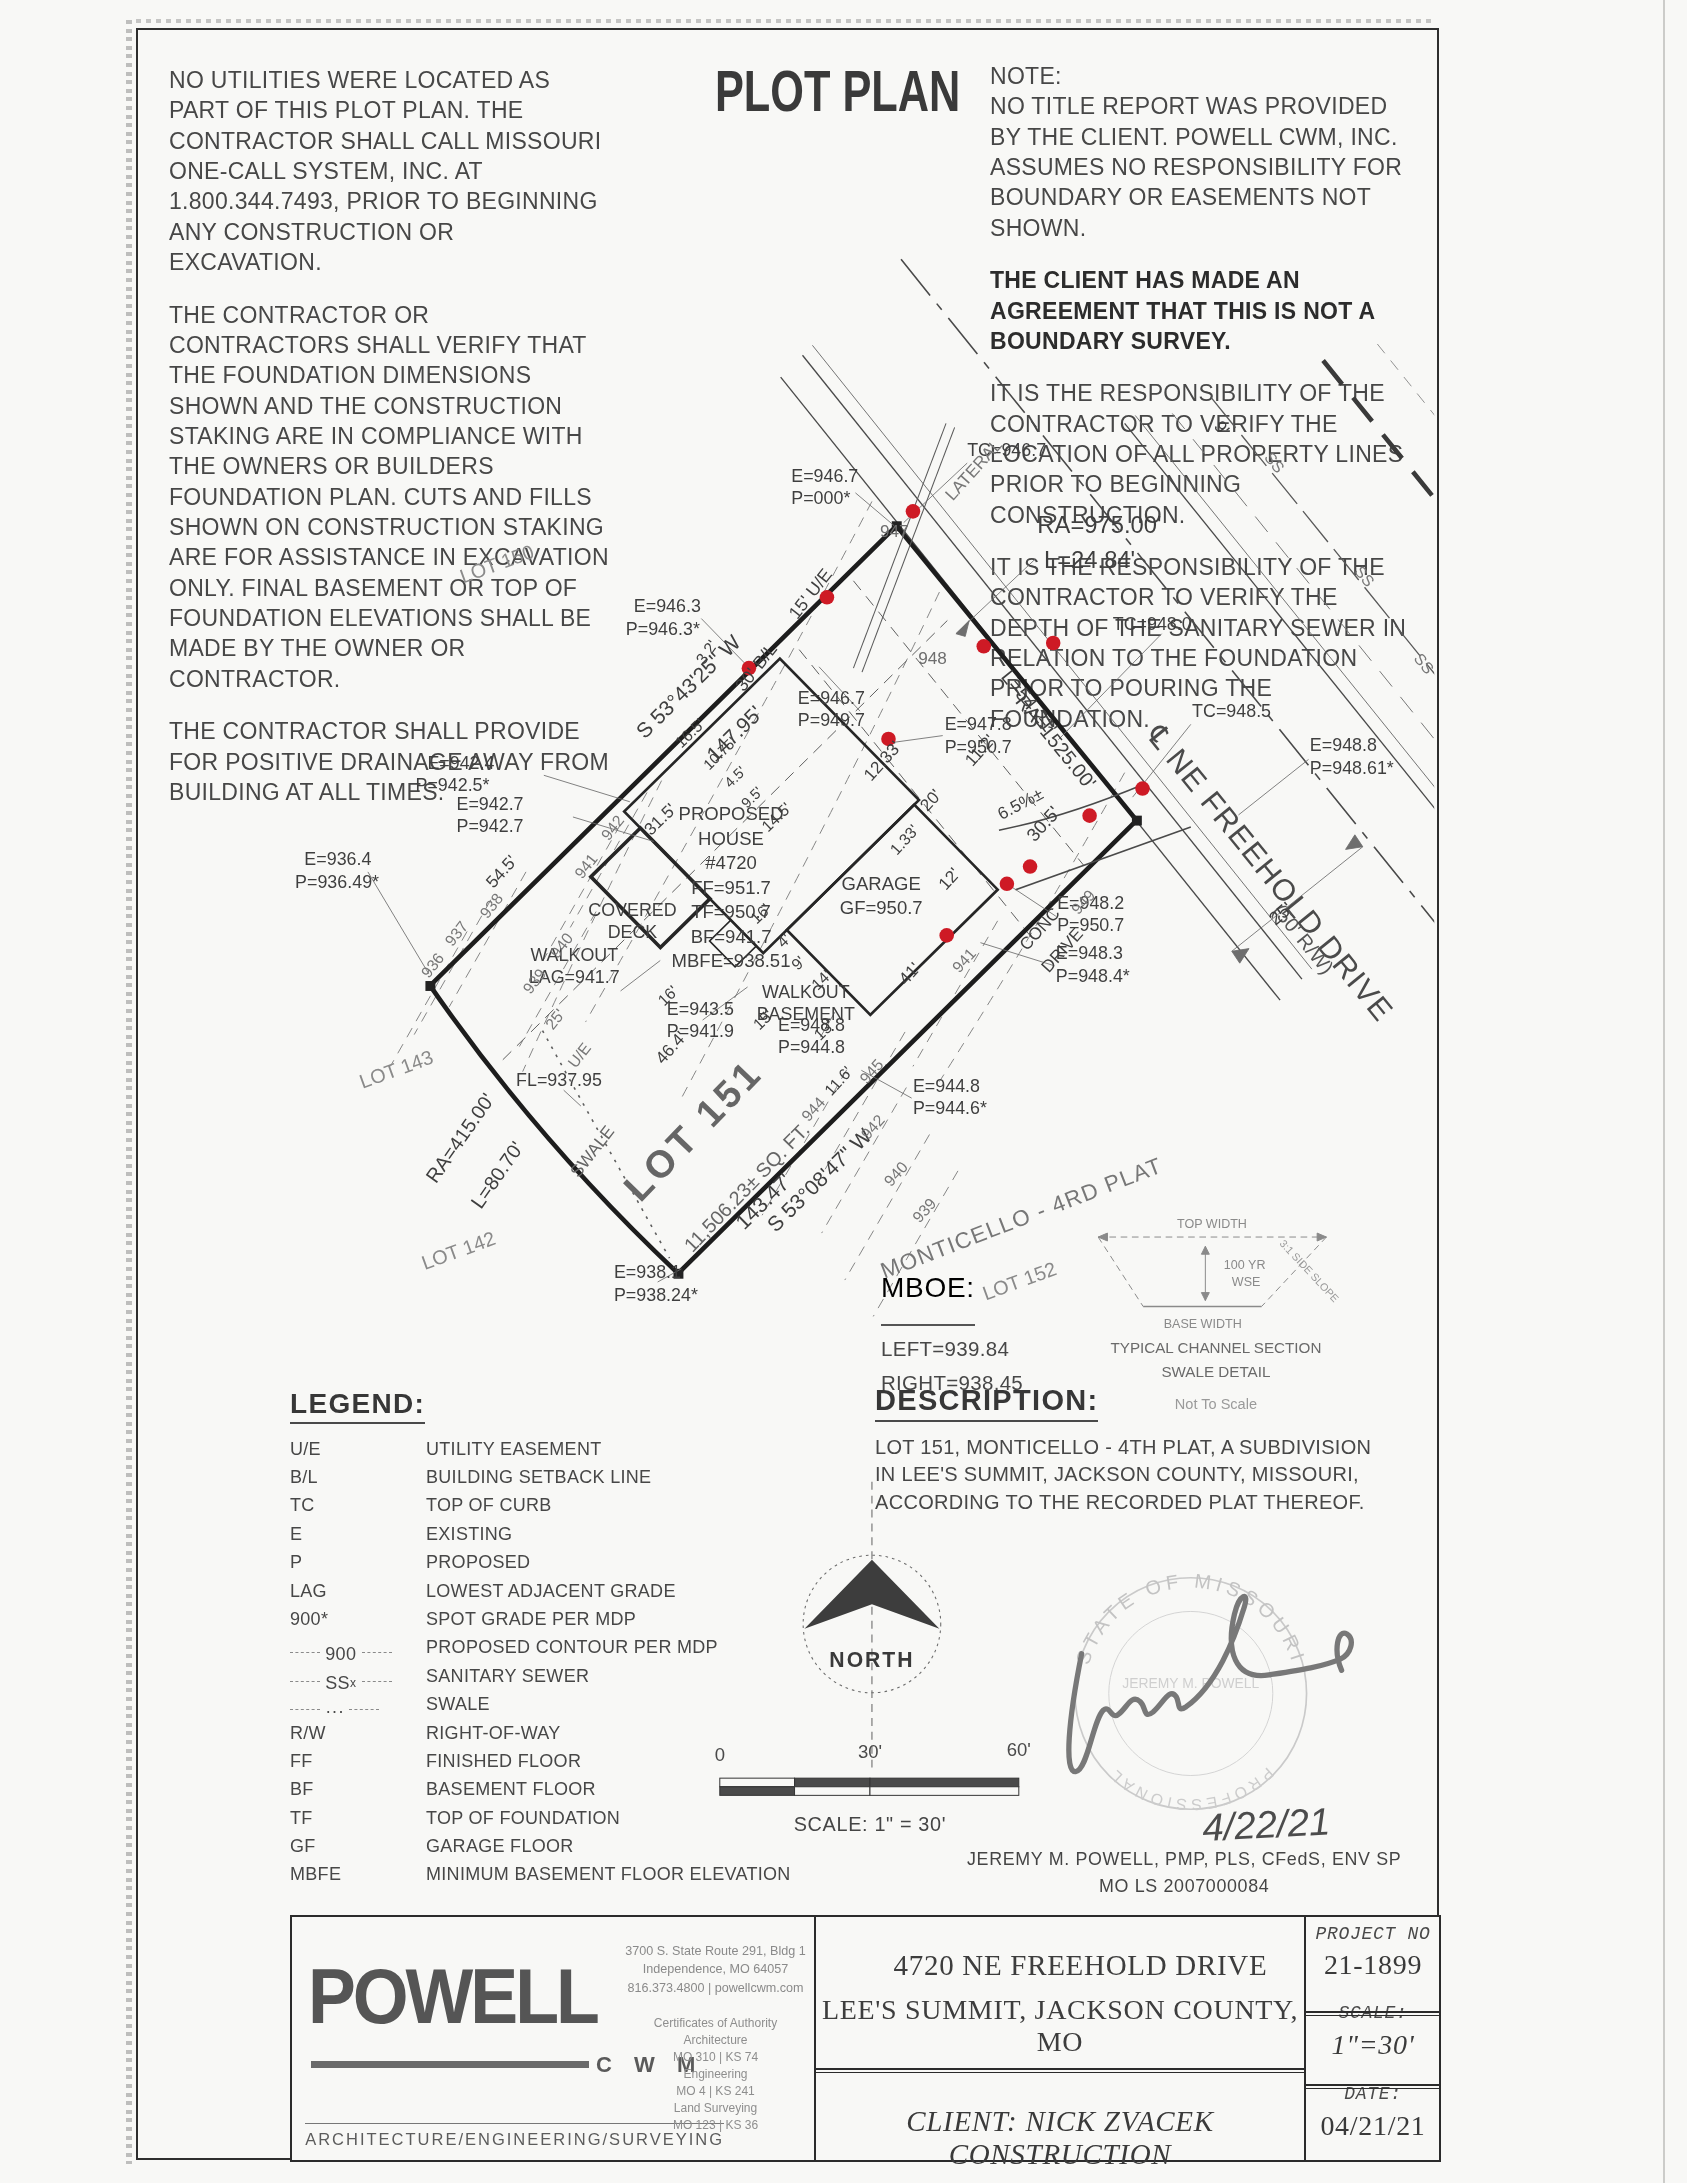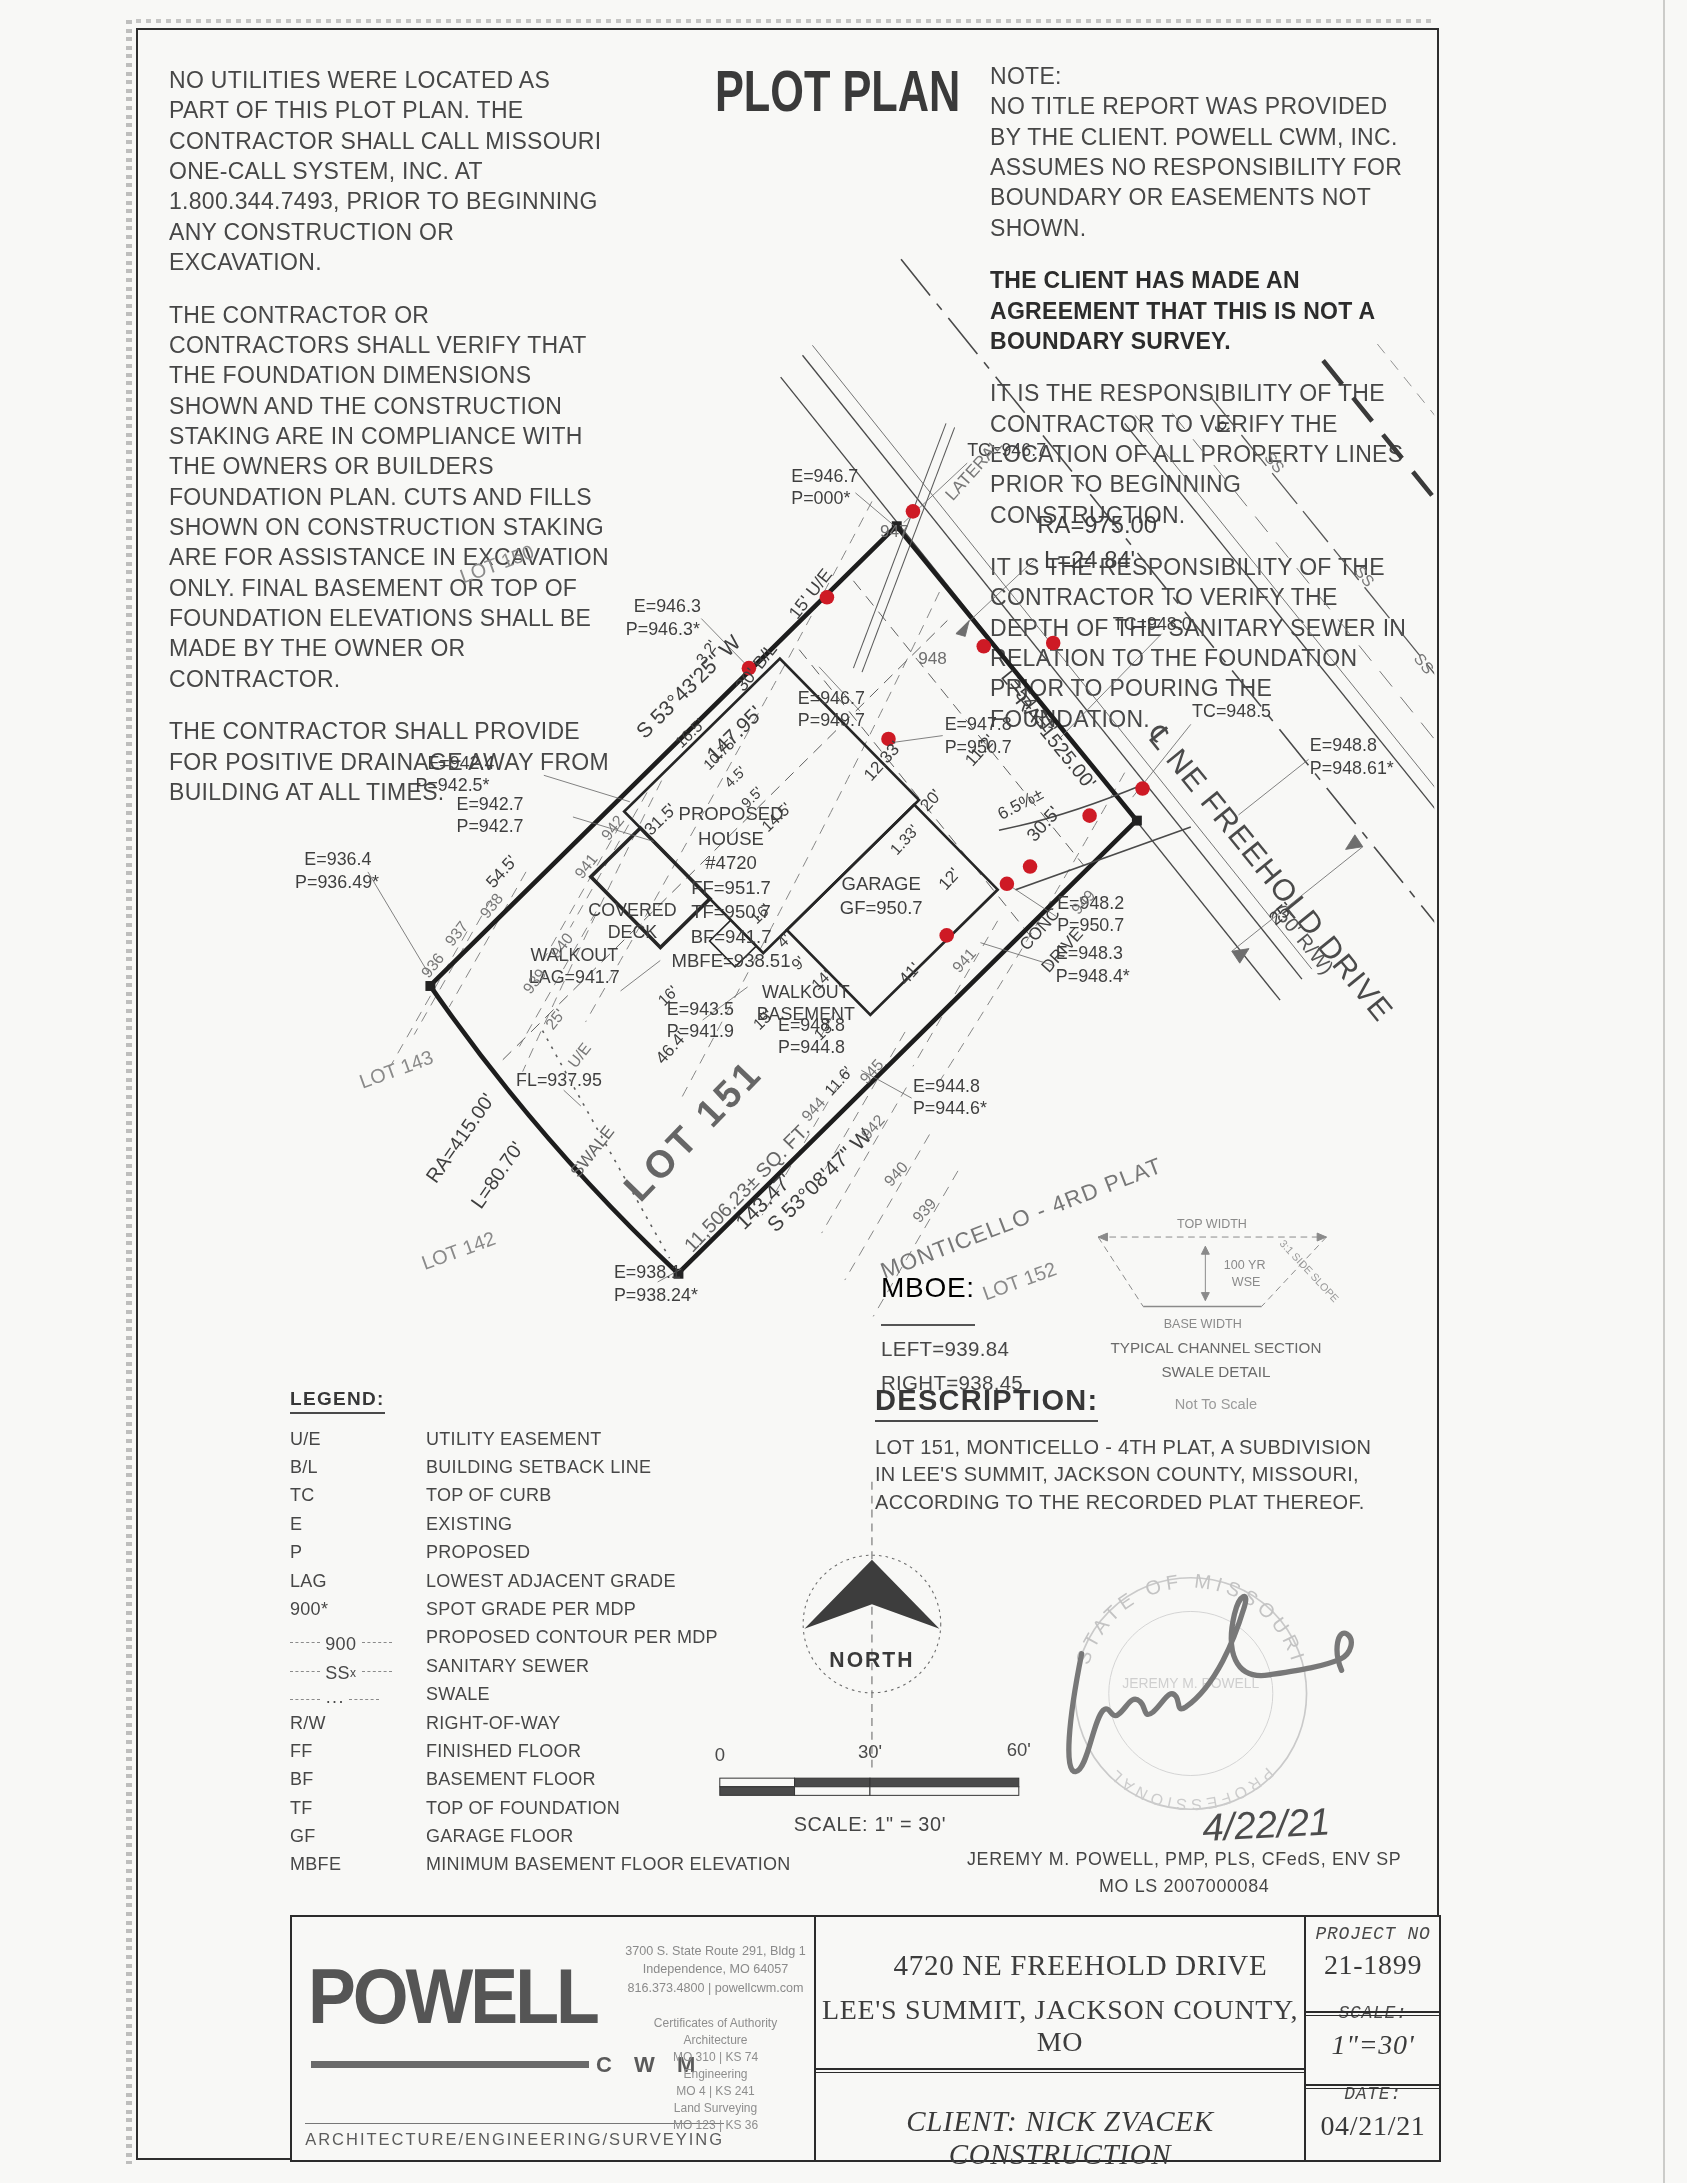--- a/index.html
+++ b/index.html
@@ -21,21 +21,21 @@
   svg text{font-family:"Liberation Sans","DejaVu Sans",sans-serif;}
   .mboe{position:absolute;left:881px;top:1272px;}
   .mboe .hd{font-size:28px;font-weight:400;letter-spacing:0.7px;border-bottom:2px solid #555;
       display:inline-block;padding-bottom:20px;color:#000000;}
   .mboe .val{font-size:20.5px;margin-top:10.6px;letter-spacing:0.3px;color:#474747;}
   .descr{position:absolute;left:875px;top:1384px;width:503px;}
   .descr .hd{font-size:29px;font-weight:800;letter-spacing:1.3px;border-bottom:2.6px solid #4a4a4a;
       display:inline-block;padding-bottom:2.6px;color:#373737;}
   .descr .tx{font-size:20px;line-height:1.38;margin-top:12px;letter-spacing:0.3px;color:#474747;}
   .legend{position:absolute;left:290px;top:1388px;width:556px;}
-  .legend .hd{font-size:19px;font-weight:800;letter-spacing:1.3px;border-bottom:2.6px solid #4a4a4a;
+  .legend .hd{font-size:28px;font-weight:800;letter-spacing:1.3px;border-bottom:2.6px solid #4a4a4a;
       display:inline-block;padding-bottom:2px;color:#373737;}
   .legend .rows{margin-top:14.6px;}
   .lg-row{display:flex;align-items:baseline;height:28.4px;font-size:18px;color:#474747;}
   .lg-sym{width:136px;flex:0 0 136px;letter-spacing:0.3px;display:flex;align-items:center;}
   .lg-sym sub{font-size:12px;}
   .dashline{display:inline-block;width:30px;border-top:1.3px dashed #8a8a8a;margin:0 5.3px 4px 0;}
   .dashline.r{margin:0 0 4px 5.3px;}
   .lg-desc{letter-spacing:0.3px;}
   .tb{position:absolute;left:290px;top:1915px;width:1147px;height:243px;border:2.6px solid #2b2b2b;
       background:#f8f8f6;}

